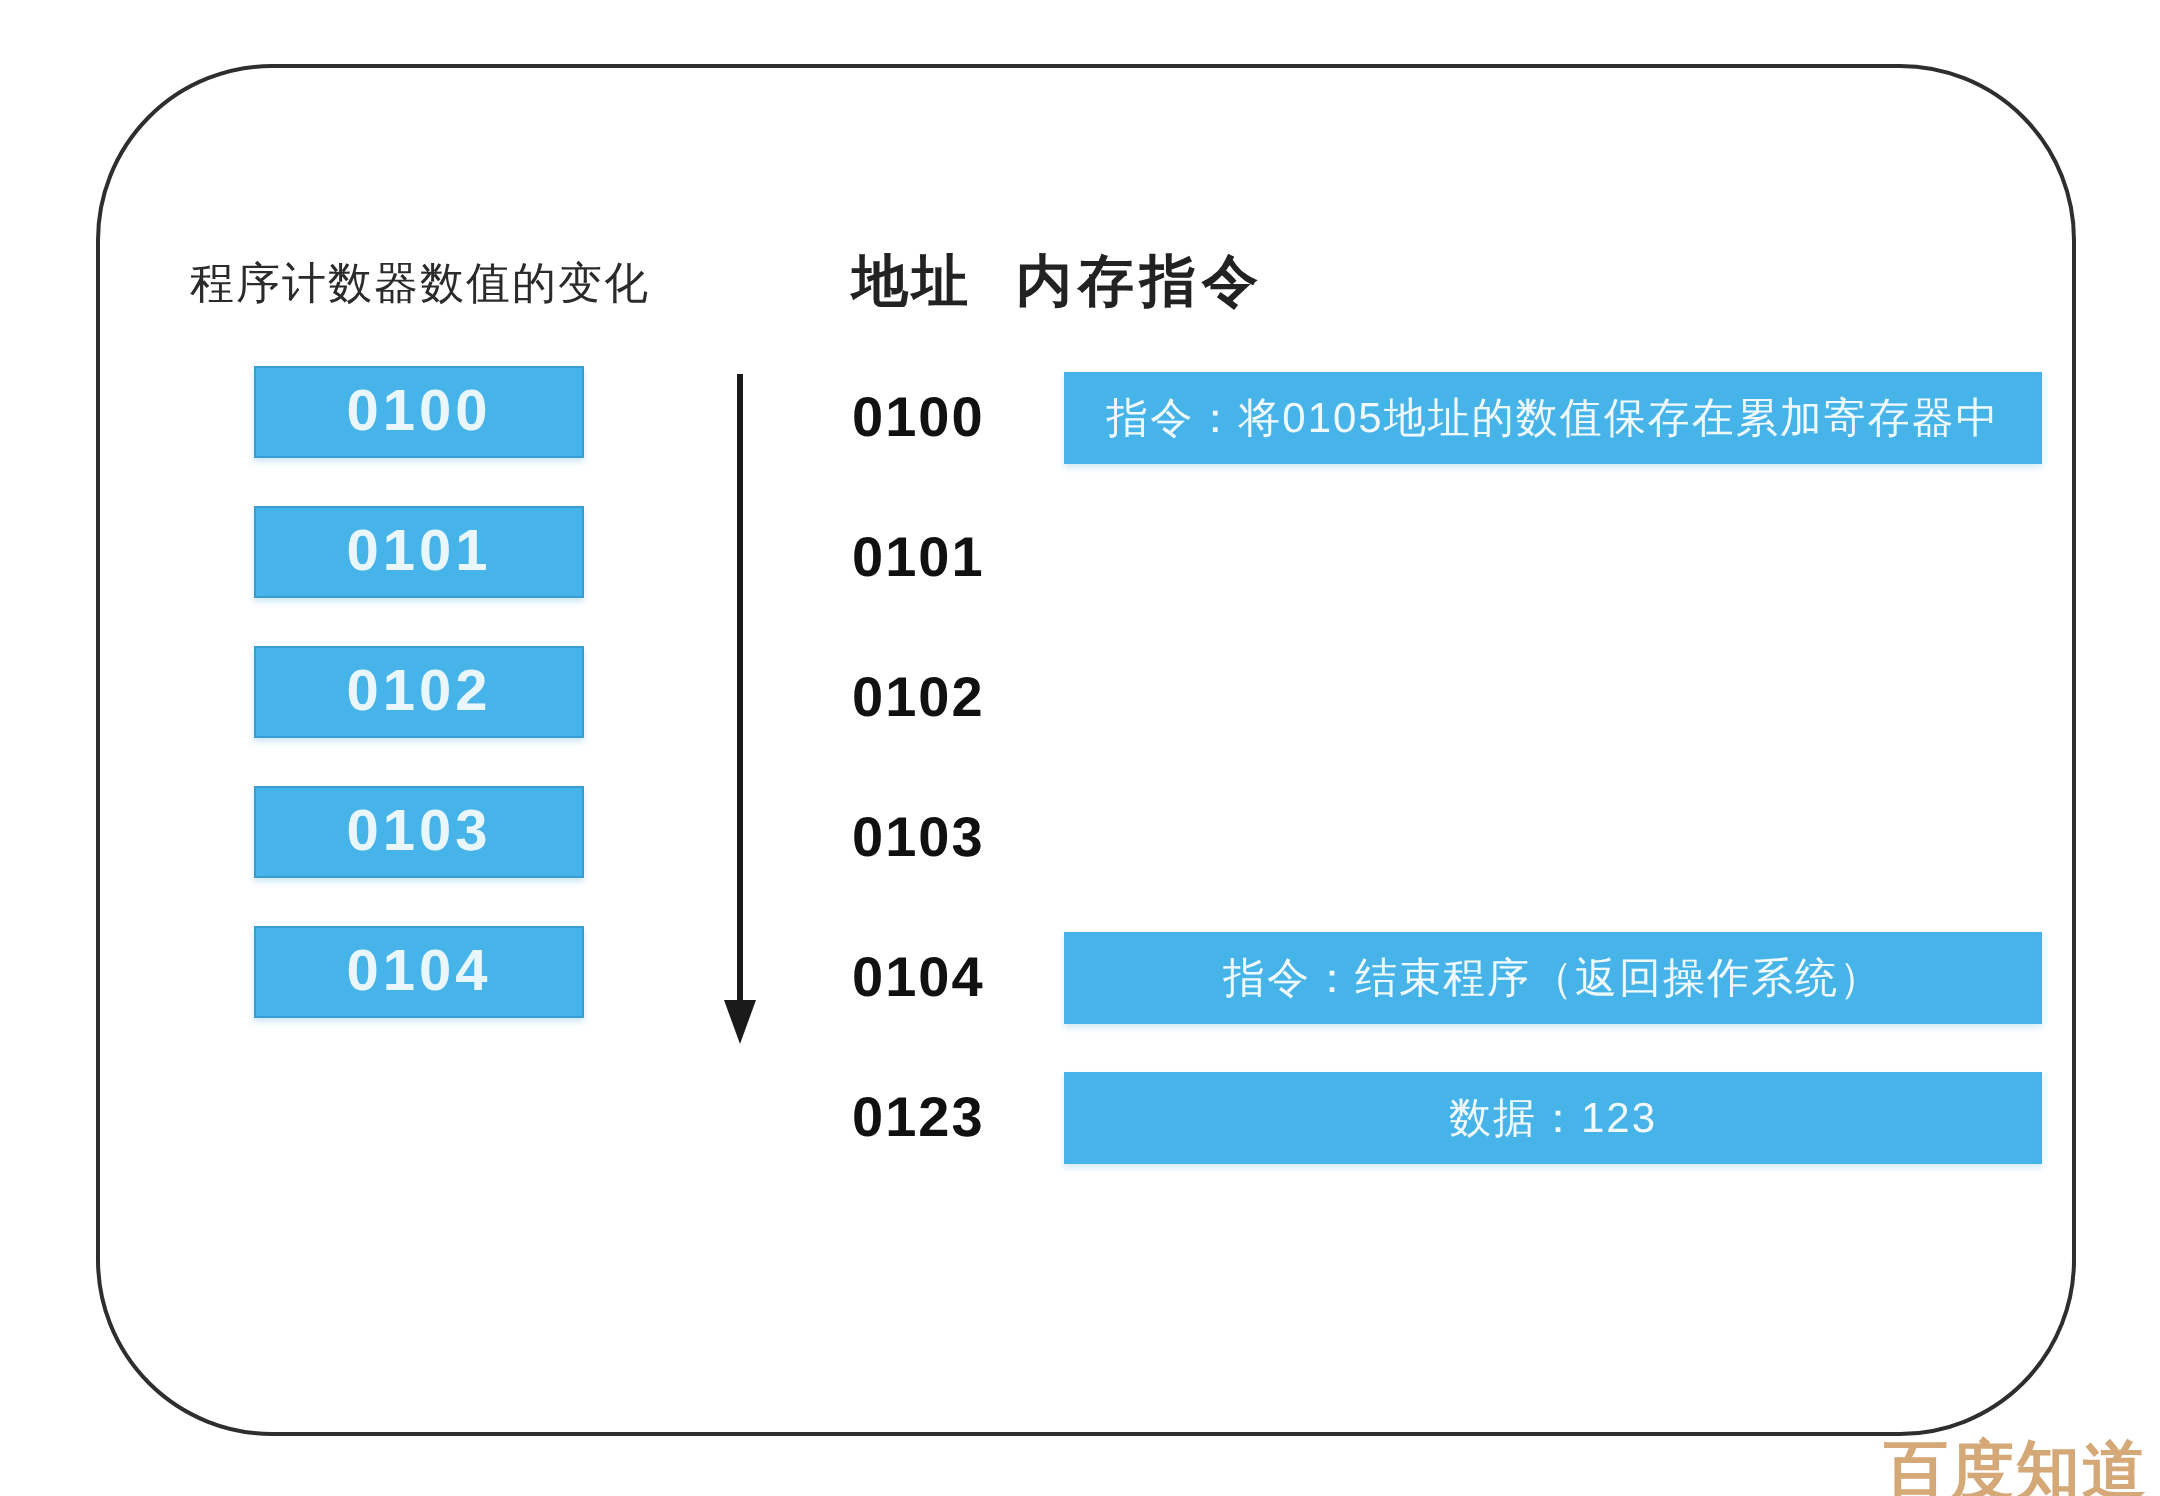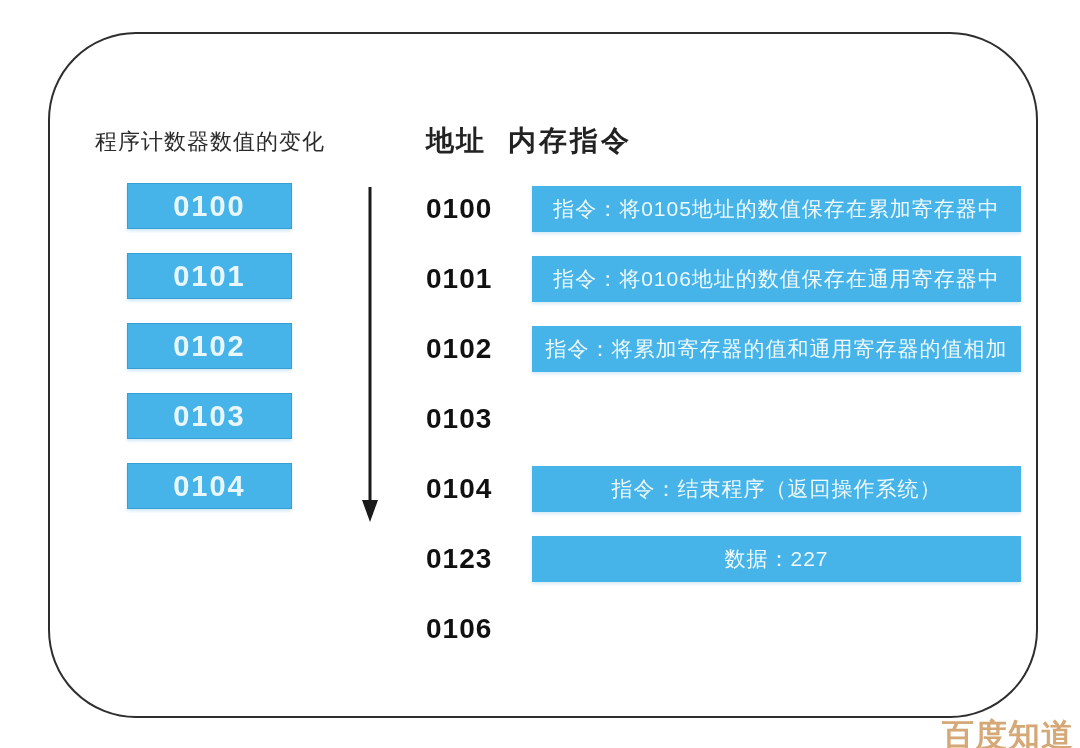--- a/index.html
+++ b/index.html
@@ -146,30 +146,27 @@
 
   <svg class="arrow-svg" viewBox="0 0 22 340" aria-hidden="true">
     <line x1="11" y1="3" x2="11" y2="320" stroke="#1a1a1a" stroke-width="3"></line>
     <polygon points="3,316 19,316 11,338" fill="#1a1a1a"></polygon>
   </svg>
 
   <div class="addr-label" style="top:186px">0100</div>
   <div class="ins-box" style="top:186px">指令：将0105地址的数值保存在累加寄存器中</div>
 
   <div class="addr-label" style="top:256px">0101</div>
-  <div class="ins-box" style="top:256px">指令：将0106地址的数值保存在通用寄存器中</div>
 
   <div class="addr-label" style="top:326px">0102</div>
-  <div class="ins-box" style="top:326px">指令：将累加寄存器的值和通用寄存器的值相加</div>
 
   <div class="addr-label" style="top:396px">0103</div>
 
   <div class="addr-label" style="top:466px">0104</div>
   <div class="ins-box" style="top:466px">指令：结束程序（返回操作系统）</div>
 
   <div class="addr-label" style="top:536px">0123</div>
-  <div class="ins-box" style="top:536px">数据：227</div>
+  <div class="ins-box" style="top:536px">数据：123</div>
 
-  <div class="addr-label" style="top:606px">0106</div>
 
   <div class="watermark">百度知道</div>
 
 </div>
 
 </body></html>

